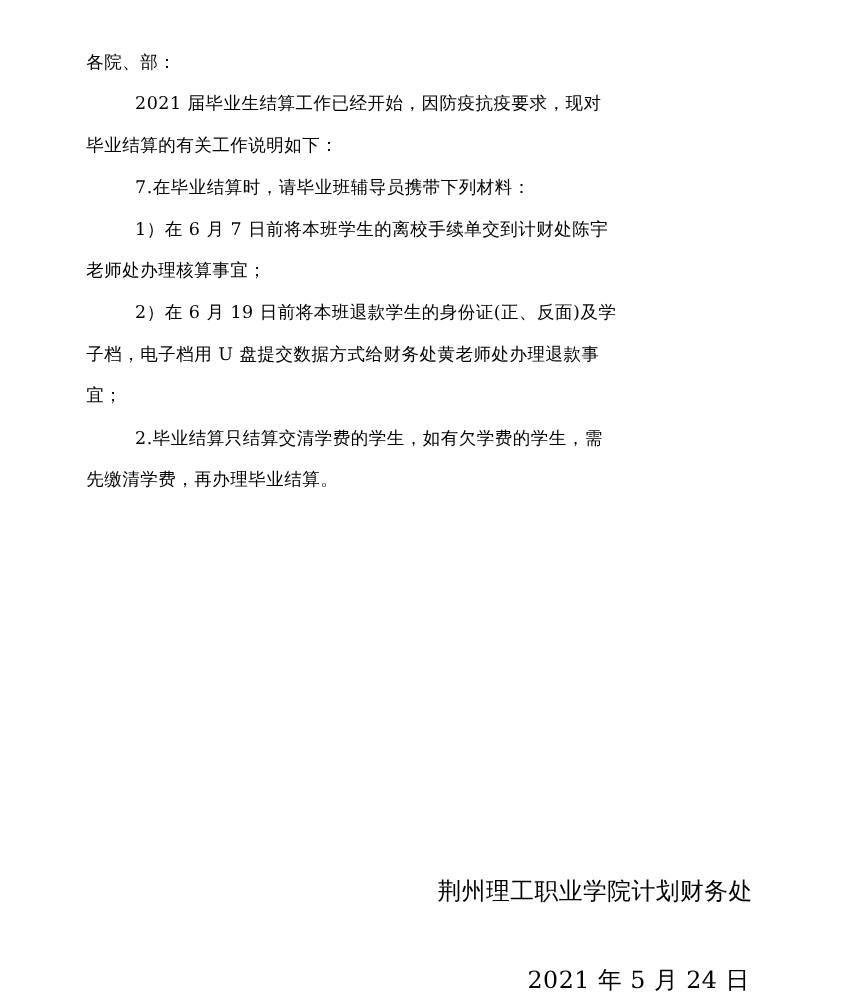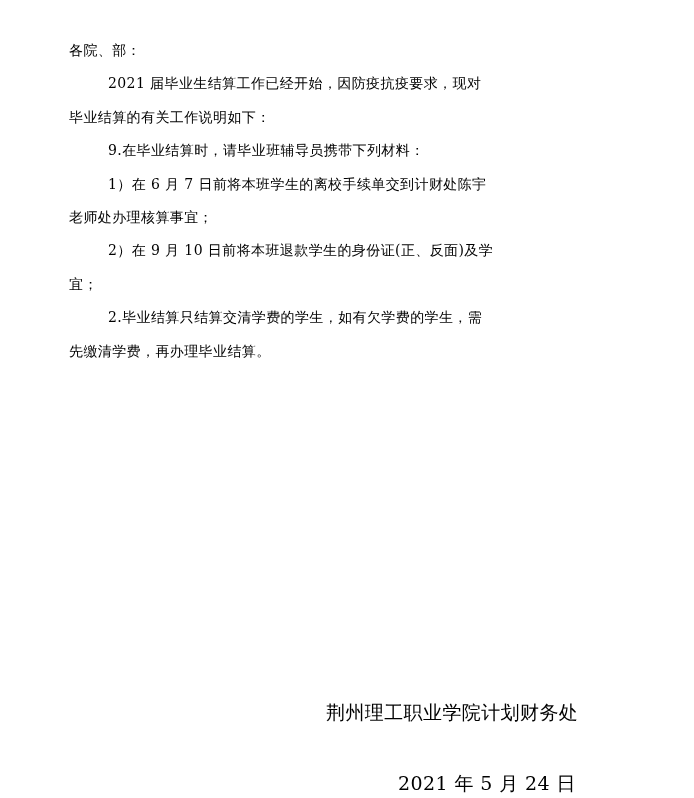--- a/index.html
+++ b/index.html
@@ -2,34 +2,35 @@
 <html><head>
 <meta charset="utf-8">
 <style>
   html, body { margin: 0; padding: 0; background: #ffffff; }
   body { width: 694px; height: 798px; position: relative; overflow: hidden;
          font-family: "DejaVu Serif", "Liberation Serif", serif; color: #000; }
   .doc { position: absolute; left: 69px; top: 34px; width: 554px; }
   .line { height: 33.4px; line-height: 33.4px; font-size: 14px; white-space: nowrap;
           letter-spacing: 0.4px; }
   .indent { padding-left: 39px; }
-  .sig { position: absolute; font-size: 19px; white-space: nowrap; letter-spacing: 0.4px; }
+  .sig { position: absolute; font-size: 19px; white-space: nowrap; letter-spacing: 0.4px; margin-left: 24px; }
   .sig-org { left: 326px; top: 700px; }
   .sig-date { left: 398px; top: 771px; }
 </style>
 </head>
 <body>
 
 <div class="doc">
   <div class="line">各院、部：</div>
   <div class="line indent">2021 届毕业生结算工作已经开始，因防疫抗疫要求，现对</div>
   <div class="line">毕业结算的有关工作说明如下：</div>
-  <div class="line indent">9.在毕业结算时，请毕业班辅导员携带下列材料：</div>
+  <div class="line indent">7.在毕业结算时，请毕业班辅导员携带下列材料：</div>
   <div class="line indent">1）在 6 月 7 日前将本班学生的离校手续单交到计财处陈宇</div>
   <div class="line">老师处办理核算事宜；</div>
-  <div class="line indent">2）在 9 月 10 日前将本班退款学生的身份证(正、反面)及学</div>
+  <div class="line indent">2）在 6 月 19 日前将本班退款学生的身份证(正、反面)及学</div>
+  <div class="line">子档，电子档用 U 盘提交数据方式给财务处黄老师处办理退款事</div>
   <div class="line">宜；</div>
   <div class="line indent">2.毕业结算只结算交清学费的学生，如有欠学费的学生，需</div>
   <div class="line">先缴清学费，再办理毕业结算。</div>
 </div>
 
 <div class="sig sig-org">荆州理工职业学院计划财务处</div>
 <div class="sig sig-date">2021 年 5 月 24 日</div>
 
 </body></html>

